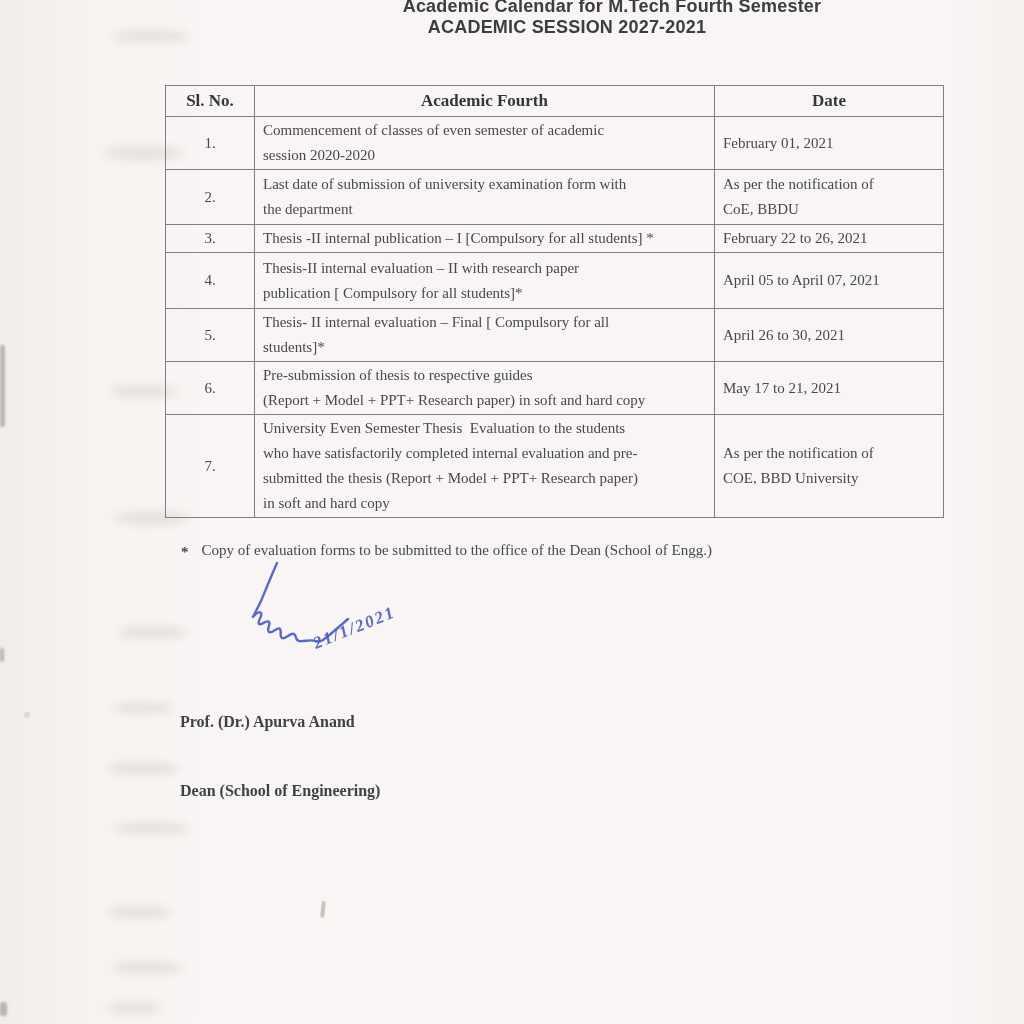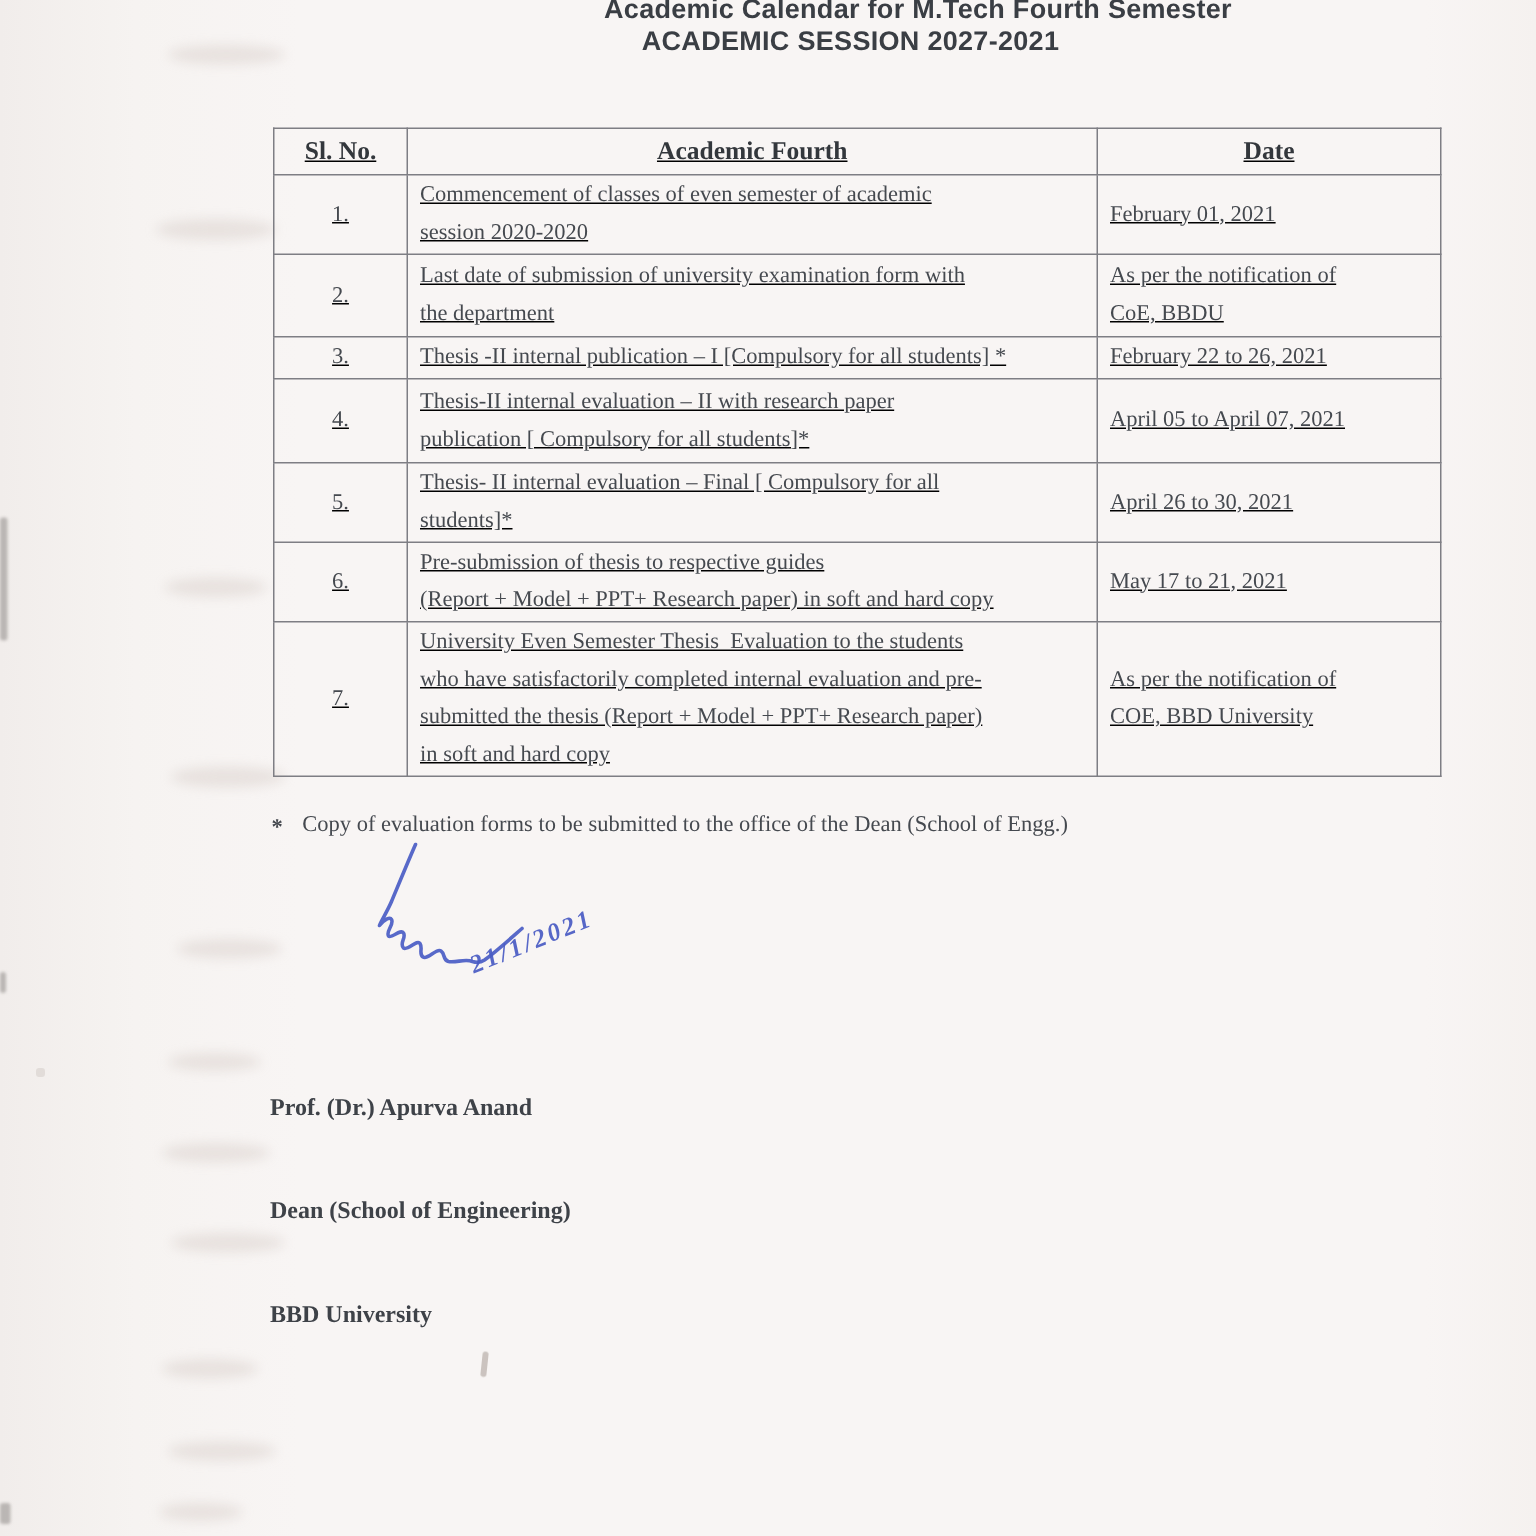--- a/index.html
+++ b/index.html
@@ -22,22 +22,22 @@
 
   .title-line{
     position:absolute;width:824px;text-align:center;
     font-family:"Liberation Sans", sans-serif;font-weight:bold;
     color:#3a3e44;font-size:18px;letter-spacing:0.2px;white-space:pre;
   }
   .title-1{left:200px;top:-4px;}
   .title-2{left:155px;top:17px;}
 
   .doc-table{
-    position:absolute;left:182px;top:85px;width:778px;
-    border-collapse:collapse;table-layout:fixed;text-decoration:underline;
+    position:absolute;left:165px;top:85px;width:778px;
+    border-collapse:collapse;table-layout:fixed;
   }
   .doc-table td,.doc-table th{
     border:1px solid #7e7e84;
     overflow:hidden;
     vertical-align:middle;
   }
   .doc-table th{
     font-size:17px;font-weight:bold;color:#33373c;text-align:center;
     font-family:"Liberation Serif", serif;
   }
@@ -51,21 +51,21 @@
   .footnote{
     position:absolute;left:181px;top:542px;display:flex;gap:13px;
     font-size:15px;color:#45494f;
   }
   .footnote .marker{font-weight:bold;transform:translateY(2px);}
   .footnote .fn-text{white-space:pre;}
 
   .signature-wrap{position:absolute;left:240px;top:556px;width:200px;height:100px;}
 
   .signatory{
-    position:absolute;left:180px;top:681px;
+    position:absolute;left:180px;top:664px;
     font-weight:bold;font-size:16px;line-height:23px;color:#3e4248;
     white-space:pre;
   }
 </style>
 </head>
 <body>
 
 <div class="page">
 
   <div class="smudge" style="left:112px;top:30px;width:78px;height:13px;"></div>
@@ -189,16 +189,15 @@
            C31,69 26,73 29,76 C32,78 38,70 40,73 C42,76 39,80 42,82
            C45,84 51,76 54,78 C57,80 55,84 59,85 C64,86 70,83 75,85
            C78,86 80,86 83,84 C90,79 100,70 108,63" fill="none" stroke="#4a5cc4" stroke-width="2.4" stroke-linecap="round" stroke-linejoin="round" opacity="0.92"></path>
       <text x="76" y="93" transform="rotate(-22 76 93)" font-family="Liberation Serif, serif" font-style="italic" font-weight="bold" font-size="17" letter-spacing="2" fill="#4a5cc4" opacity="0.92">21/1/2021</text>
     </svg>
   </div>
 
   <div class="signatory">
     <div>Prof. (Dr.) Apurva Anand</div>
     <div>Dean (School of Engineering)</div>
-    <div>BBD University</div>
   </div>
 
 </div>
 
 </body></html>

